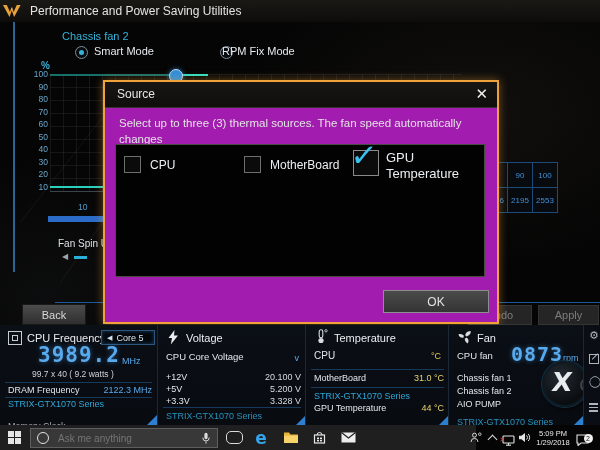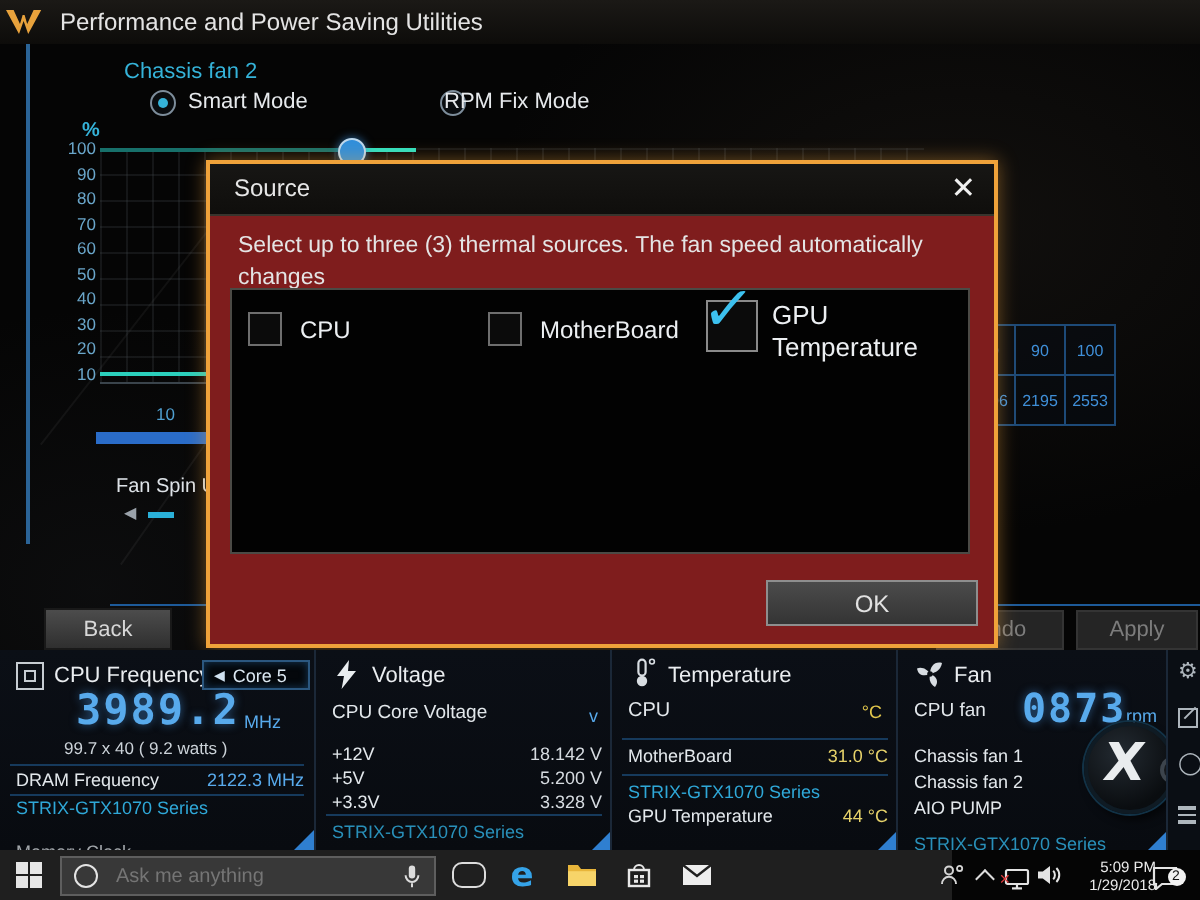--- a/index.html
+++ b/index.html
@@ -55,21 +55,21 @@
   .spin-arrow{position:absolute;left:62px;top:252px;font-size:8px;color:#9aa2aa;}
   .spin-dash{position:absolute;left:74px;top:256px;width:13px;height:3px;background:#2ab0d8;}
 
   .hairline{position:absolute;left:55px;top:302px;width:545px;height:1px;background:#1d5a99;}
   .btn{position:absolute;display:flex;align-items:center;justify-content:center;font-size:11px;
        background:linear-gradient(#4c4c4c,#2f2f2f);border:1px solid #191919;color:#d8d8d8;cursor:default;}
   .btn.dim{background:#252525;border:1px solid #343434;color:#7c7c7c;}
   .cyandash2{position:absolute;left:282px;top:321px;width:22px;height:2px;background:#2ab0d8;}
 
   
-  .modal{position:absolute;left:103px;top:80px;width:392px;height:240px;background:#7f1d1d;
+  .modal{position:absolute;left:103px;top:80px;width:392px;height:240px;background:#a21caf;
          border:2px solid #efa23a;box-shadow:0 0 9px rgba(239,162,58,.45);}
   .modal .head{position:absolute;left:0;top:0;right:0;height:25px;border-bottom:1px solid #38342d;
          background:linear-gradient(#171614,#0f0e0c);}
   .modal .head .tt{position:absolute;left:12px;top:0;line-height:25px;font-size:12px;color:#e6e6e6;}
   .modal .close{position:absolute;right:9px;top:3px;font-size:15px;color:#f0f0f0;cursor:default;}
   .modal .msg{position:absolute;left:14px;top:33px;width:366px;font-size:11.5px;color:#e4e4e4;line-height:1.4;}
   .modal .inner{position:absolute;left:10px;top:62px;width:368px;height:131px;border:1px solid #4b4a45;background:#020202;}
   .cb{position:absolute;background:#0b0b0b;border:1px solid #6e6e6e;}
   .cb-label{position:absolute;font-size:12px;color:#eceff2;}
   .check{position:absolute;left:-3px;top:-14px;font-size:31px;font-weight:bold;color:#3cc0ee;
@@ -113,21 +113,21 @@
   
   .taskbar{position:absolute;left:0;top:425px;width:476px;height:25px;background:#1f1f1f;}
   .tb{position:absolute;top:0;height:25px;display:flex;align-items:center;justify-content:center;}
   .searchbox{position:absolute;left:30px;top:3px;width:186px;height:18px;background:#383838;
              border:1px solid #5e5e5e;display:flex;align-items:center;}
   .cortana{width:10px;height:10px;border:1.5px solid #e4e4e4;border-radius:50%;margin-left:6px;flex:none;}
   .searchbox input{flex:1;background:transparent;border:none;outline:none;color:#c6c6c6;
                    font-size:10px;font-family:"Liberation Sans",sans-serif;margin-left:7px;min-width:0;}
   .edge-e{font-size:17px;font-weight:bold;color:#35a3e8;font-family:"DejaVu Sans",sans-serif;}
   .chev{width:6px;height:6px;border-left:1.5px solid #dcdcdc;border-top:1.5px solid #dcdcdc;transform:rotate(45deg);margin-top:3px;}
-  .clock{position:absolute;left:528px;top:4px;width:50px;text-align:right;font-size:7.5px;color:#eaeaea;line-height:1.25;}
+  .clock{position:absolute;left:528px;top:4px;width:50px;text-align:center;font-size:7.5px;color:#eaeaea;line-height:1.25;}
   .netx{position:absolute;left:-2px;bottom:-1px;color:#e03c3c;font-size:7px;font-weight:bold;font-family:"DejaVu Sans",sans-serif;}
   .badge{position:absolute;right:-4px;bottom:1px;width:9px;height:9px;border-radius:50%;background:#f2f2f2;
          color:#111;font-size:7px;display:flex;align-items:center;justify-content:center;}
   .tv{width:15px;height:11px;border:1px solid #dcdcdc;border-radius:5px;}
 </style>
 </head>
 <body>
 
 <div class="screen">
 
@@ -255,21 +255,21 @@
 
     <div class="panel" style="left:157px;width:148px">
       <svg class="abs" style="left:10px;top:5px" width="11" height="15" viewBox="0 0 11 15">
         <path d="M6.5 0 L0.5 8 H4 L2.8 14.5 L10 5.5 H6 Z" fill="#e9edf0"></path>
       </svg>
       <div class="ptitle" style="left:28px">Voltage</div>
       <div class="abs" style="left:8px;top:26px;font-size:9.5px;color:#e2e7eb">CPU Core Voltage</div>
       <div class="unit" style="right:7px;top:28px">v</div>
       <div class="row" style="top:47px">
         <span>+12V</span>
-        <span class="vw">18.142 V</span>
+        <span class="vw">20.100 V</span>
       </div>
       <div class="row" style="top:59px">
         <span>+5V</span>
         <span class="vw">5.200 V</span>
       </div>
       <div class="row" style="top:71px">
         <span>+3.3V</span>
         <span class="vw">3.328 V</span>
       </div>
       <div class="hline2" style="top:82px"></div>

